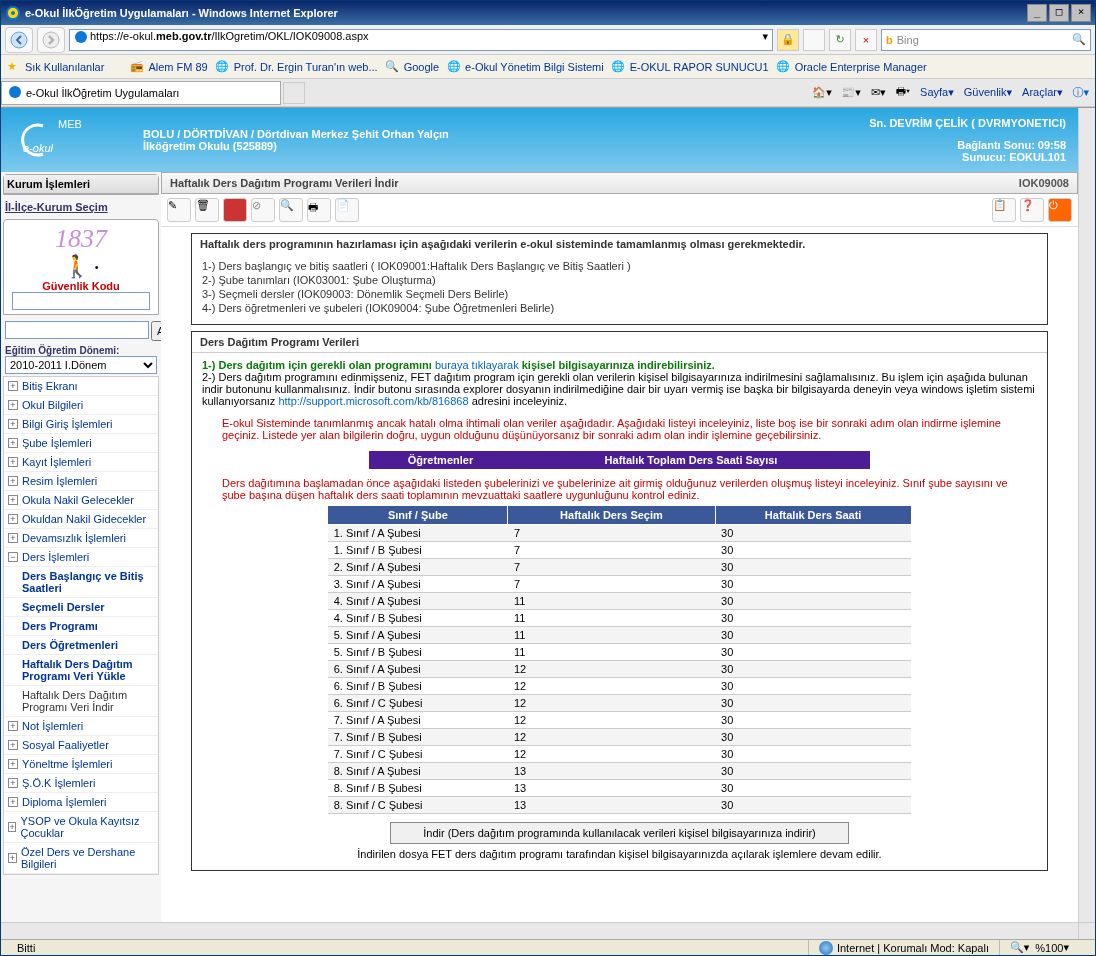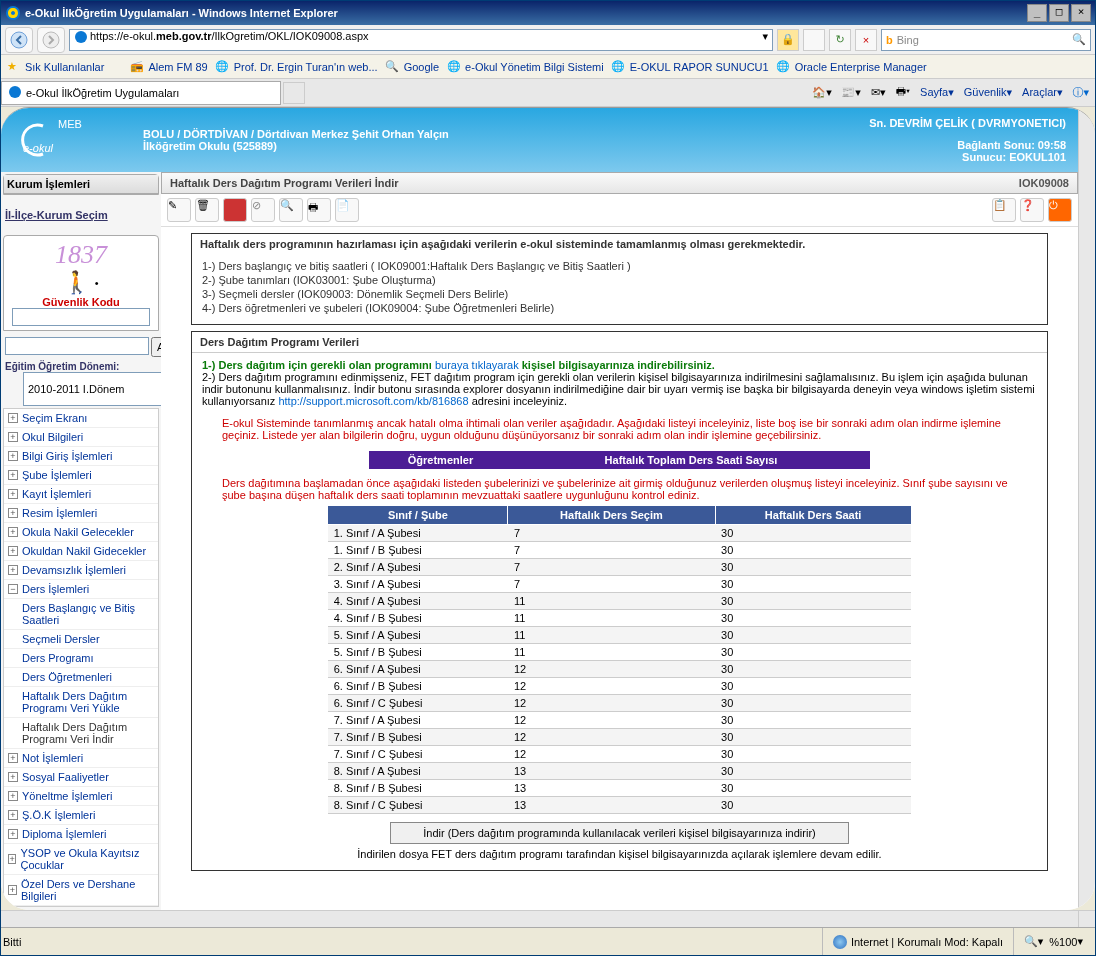--- a/index.html
+++ b/index.html
@@ -17,46 +17,46 @@
 .urltxt b { font-weight:bold; }
 .miniico { width:22px; height:22px; border:1px solid #ccc; background:#f8f8f8; }
 .searchbox { width:210px; height:22px; border:1px solid #7f9db9; background:#fff; display:flex; align-items:center; padding:0 4px; }
 .favrow { height:24px; background:#f4f2e8; border-bottom:1px solid #ccc; display:flex; align-items:center; gap:8px; padding:0 6px; }
 .favlink { color:#003399; display:flex; align-items:center; gap:4px; white-space:nowrap; }
 .favico { width:14px; height:14px; display:inline-block; }
 .tabrow { height:28px; background:#e8e8e8; border-bottom:1px solid #ccc; display:flex; align-items:center; }
 .tab { height:24px; background:#fff; border:1px solid #aaa; display:flex; align-items:center; padding:0 6px; gap:4px; min-width:280px; }
 .tbbar { flex:1; display:flex; align-items:center; justify-content:flex-end; gap:10px; padding-right:6px; }
 .tblink { color:#003399; }
-.contentarea { flex:1; display:flex; background:#fff; border-top:1px solid #999; overflow:hidden; position:relative;border-radius:28px; }
+.contentarea { flex:1; display:flex; background:#fff; border-top:1px solid #999; overflow:hidden; position:relative; }
 .mainscroll { flex:1; overflow:auto; display:flex; }
 .banner { background:linear-gradient(#29a7e1,#7dc9ee); color:#fff; padding:8px 12px; display:flex; align-items:center; }
 .logoimg { width:130px; height:48px; display:flex; align-items:center; justify-content:center; }
 .logoimg svg text { font-family:Arial; }
 .bannerright { flex:1; text-align:right; font-weight:bold; }
 .bannerleft { font-weight:bold; }
 .innerwrap { display:flex; flex-direction:column; flex:1; }
 .mainrow { display:flex; flex:1; }
 .sidebar { width:160px; background:#f5f5f5; display:flex; flex-direction:column; }
 .sidebox { border:1px solid #aaa; margin:2px; background:#fff; border-radius:4px 4px 0 0; }
 .sidehead { background:linear-gradient(#f0f0f0,#dcdcdc); font-weight:bold; padding:3px; border-bottom:1px solid #aaa; }
 .sidebody { padding:4px; }
 .captcha { font-family:'Comic Sans MS',cursive; font-size:26px; color:#c890d8; text-align:center; font-style:italic; }
 .pedico { font-size:22px; }
 .secredlabel { color:#c00; text-align:center; font-weight:bold; }
 .ara-row { display:flex; gap:2px; margin:4px 0; }
 .ara-row input { flex:1; border:1px solid #7f9db9; height:18px; }
 .ara-row button { height:20px; padding:0 4px; }
 .sidelabel { color:#336; font-weight:bold; font-size:10px; }
-.sidebar select { width:100%; border:1px solid #7f9db9; background:#fff; height:34px; font-size:11px;margin-left:18px; }
+.sidebar select { width:100%; border:1px solid #7f9db9; background:#fff; height:18px; font-size:11px; }
 .navlist { border:1px solid #ccc; margin:2px; background:#fff; }
 .navitem { display:flex; align-items:center; gap:4px; padding:3px 4px; border-bottom:1px solid #eee; color:#003399; }
 .navitem .plus { width:10px; height:10px; border:1px solid #888; display:inline-flex; align-items:center; justify-content:center; font-size:9px; line-height:8px; color:#555; }
 .navitem.sub { padding-left:18px; color:#336; }
-.navitem.subbold { color:#003399; }
+.navitem.subbold { color:#003399;font-weight:bold; }
 .navitem.subplain { color:#333; }
 .main { flex:1; padding:0; background:#fff; }
 .pagetitle { background:linear-gradient(#fafafa,#e6e6e6); border:1px solid #aaa; padding:4px 8px; display:flex; font-weight:bold; color:#444; }
 .pagetitle .pcode { margin-left:auto; color:#555; }
 .toolbar { padding:4px 6px; display:flex; gap:4px; align-items:center; border-bottom:1px solid #ddd; }
 .toolico { width:24px; height:24px; border:1px solid #ccc; border-radius:3px; background:#f8f8f8; }
 .toolspacer { flex:1; }
 .panel { margin:6px 30px; border:1px solid #333; }
 .panel .phead { font-weight:bold; padding:4px 8px; color:#333; }
 .panel .pbody { padding:4px 10px 8px; color:#333; }
@@ -68,21 +68,21 @@
 .bluelink { color:#06c; }
 .redtxt { color:#c00; }
 .tbl { width:100%; border-collapse:collapse; margin-top:4px; }
 .tbl th { background:#3b5998; color:#fff; font-weight:bold; padding:3px 6px; text-align:center; border:1px solid #fff; }
 .tbl td { padding:2px 6px; border-bottom:1px solid #ccc; background:#f4f4f4; }
 .tbl tr:nth-child(even) td { background:#fff; }
 .headtbl { width:60%; margin:4px auto; border-collapse:collapse; }
 .headtbl th { background:#4c1d95; color:#fff; padding:3px; text-align:center; }
 .dlbtn { display:block; width:55%; margin:8px auto 4px; padding:4px; text-align:center; background:#f0f0f0; border:1px solid #888; }
 .centertxt { text-align:center; margin:4px 0; }
-.statusbar { height:28px; background:#ece9d8; border-top:1px solid #aaa; display:flex; align-items:center; padding:0 2px; font-size:11px; }
+.statusbar { height:16px; background:#ece9d8; border-top:1px solid #aaa; display:flex; align-items:center; padding:0 16px; font-size:11px; }
 .statusbar .stseg { border-left:1px solid #bbb; padding:0 10px; height:100%; display:flex; align-items:center; }
 .statusbar .flex { flex:1; }
 .globeico { width:14px; height:14px; margin-right:4px; display:inline-block; border-radius:50%; background:radial-gradient(#8dc8f0,#2a6dbf); }
 .scrolltrack { width:17px; background:#e8e8e8; border-left:1px solid #ccc; }
 </style>
 </head>
 <body>
 
 <div class="window">
 
@@ -202,21 +202,21 @@
             <div>Bağlantı Sonu:  09:58</div>
             <div>Sunucu:  EOKUL101</div>
           </div>
         </div>
 
         <div class="mainrow">
           <div class="sidebar">
             <div class="sidebox">
               <div class="sidehead">Kurum İşlemleri</div>
             </div>
-            <div style="color:#336;font-weight:bold;margin:12px 4px;text-decoration:underline">İl-İlçe-Kurum Seçim</div>
+            <div style="color:#336;font-weight:bold;margin:4px 4px;text-decoration:underline">İl-İlçe-Kurum Seçim</div>
             <div class="sidebox">
               <div class="sidebody" style="text-align:center">
                 <div class="captcha">1837</div>
                 <div style="display:flex;align-items:center;gap:4px;justify-content:center">
                   <span class="pedico">🚶</span>
                   <span>•</span>
                 </div>
                 <div class="secredlabel">Güvenlik Kodu</div>
                 <input type="text" style="width: 95%; border: 1px solid rgb(127, 157, 185); height: 18px;">
               </div>
@@ -226,21 +226,21 @@
               <button>Ara</button>
             </div>
             <div style="padding:0 4px">
               <div class="sidelabel">Eğitim Öğretim Dönemi:</div>
               <select><option>2010-2011 I.Dönem</option></select>
             </div>
 
             <div class="navlist">
               <div class="navitem">
                   <span class="plus">+</span>
-                  <span>Seçim Ekranı</span>
+                  <span>Bitiş Ekranı</span>
                 </div>
               <div class="navitem">
                   <span class="plus">+</span>
                   <span>Okul Bilgileri</span>
                 </div>
               <div class="navitem">
                   <span class="plus">+</span>
                   <span>Bilgi Giriş İşlemleri</span>
                 </div>
               <div class="navitem">

